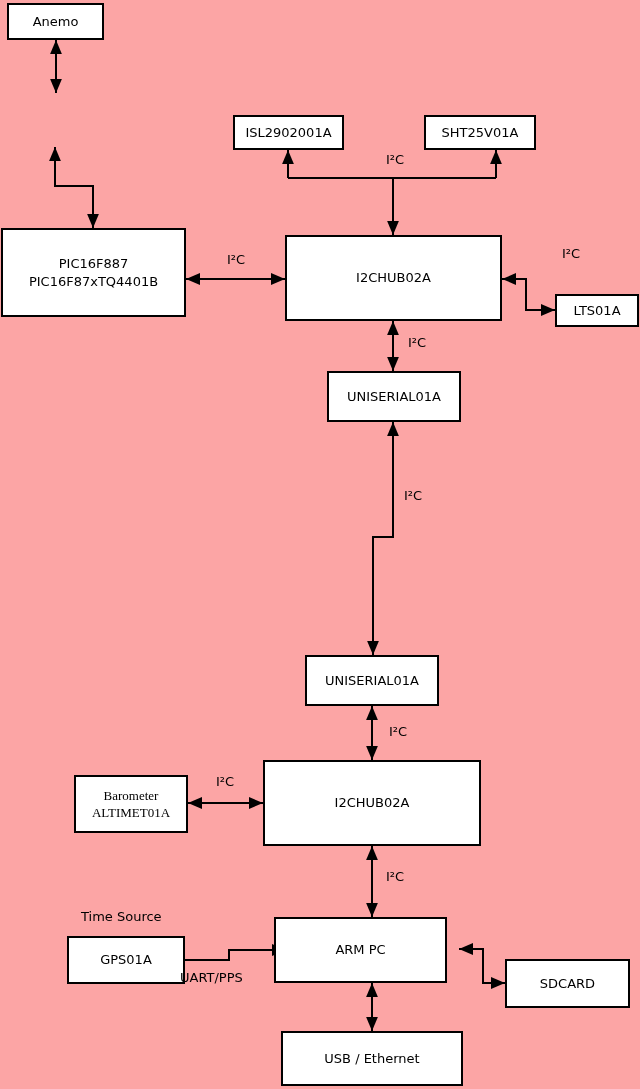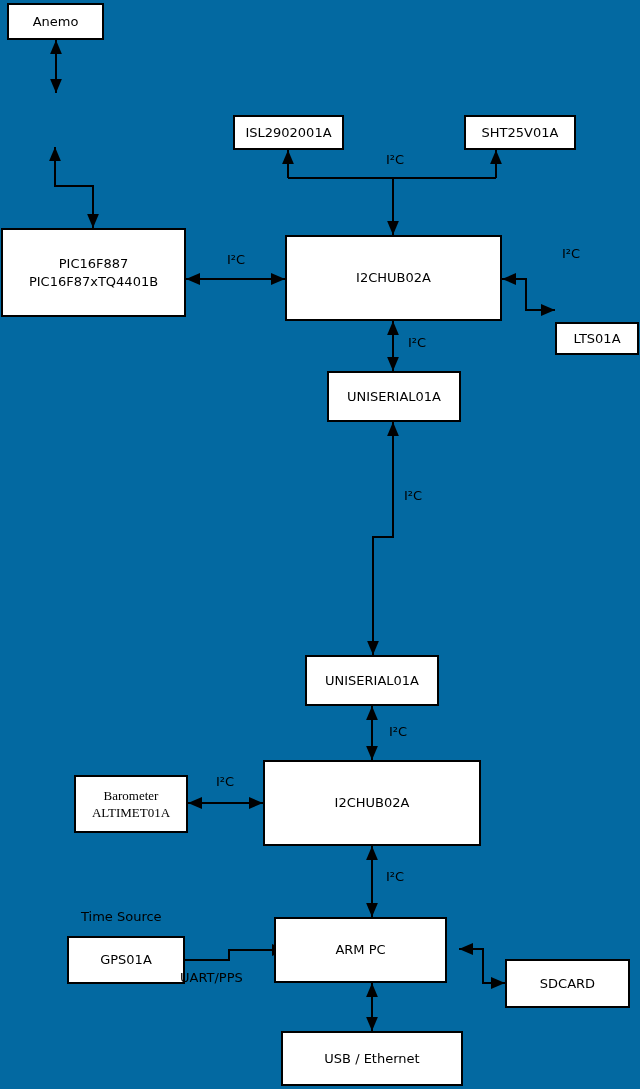--- a/index.html
+++ b/index.html
@@ -5,21 +5,21 @@
   html, body {
     margin: 0;
     padding: 0;
     background: #ffffff;
     font-family: "DejaVu Sans", "Liberation Sans", sans-serif;
   }
   #canvas {
     position: relative;
     width: 640px;
     height: 1089px;
-    background: #0369a1;
+    background: #fca5a5;
     color: #000000;
     overflow: hidden;
   }
   #edges-svg {
     position: absolute;
     left: 0;
     top: 0;
     width: 640px;
     height: 1089px;
   }
@@ -87,29 +87,29 @@
 
   <div class="node" style="left:1px; top:228px; width:185px; height:89px;">
     <span>PIC16F887</span>
     <span>PIC16F87xTQ4401B</span>
   </div>
 
   <div class="node" style="left:233px; top:115px; width:111px; height:35px;">
     <span>ISL2902001A</span>
   </div>
 
-  <div class="node" style="left:464px; top:115px; width:112px; height:35px;">
+  <div class="node" style="left:424px; top:115px; width:112px; height:35px;">
     <span>SHT25V01A</span>
   </div>
 
   <div class="node" style="left:285px; top:235px; width:217px; height:86px;">
     <span>I2CHUB02A</span>
   </div>
 
-  <div class="node" style="left:555px; top:294px; width:84px; height:33px;margin-top:28px;">
+  <div class="node" style="left:555px; top:294px; width:84px; height:33px;">
     <span>LTS01A</span>
   </div>
 
   <div class="node" style="left:327px; top:371px; width:134px; height:51px;">
     <span>UNISERIAL01A</span>
   </div>
 
   <div class="node" style="left:305px; top:655px; width:134px; height:51px;">
     <span>UNISERIAL01A</span>
   </div>

